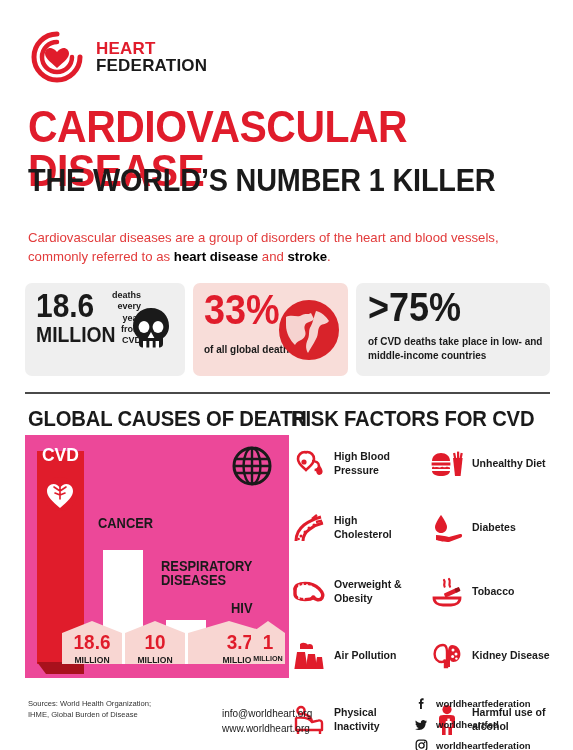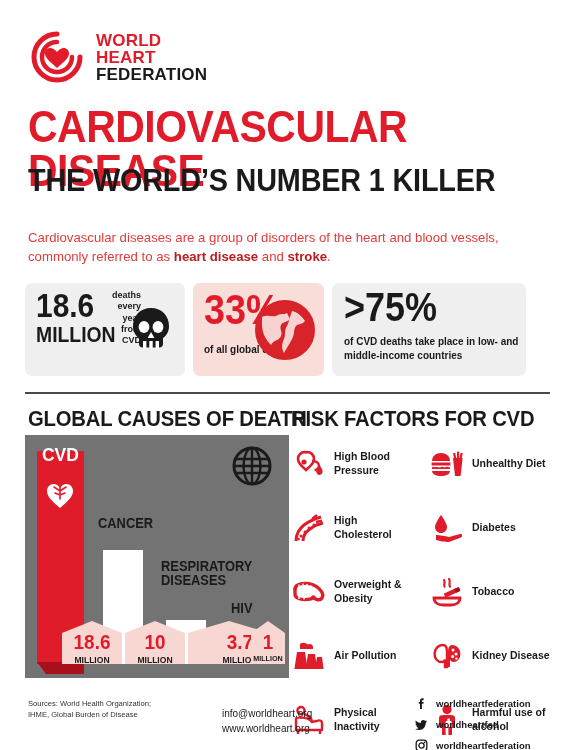--- a/index.html
+++ b/index.html
@@ -30,29 +30,29 @@
     font-family:"Liberation Sans Narrow","Liberation Sans",sans-serif;
     font-weight:bold;font-size:31px;line-height:1;color:#1a1a1a;
     transform:scaleX(.93);transform-origin:left center;letter-spacing:-0.2px;
   }
 
   
   .intro{
     position:absolute;left:28px;top:228px;width:520px;
     color:#E23B3B;font-size:13.2px;line-height:1.45;
   }
-  .intro b{color:#b91c1c;font-weight:bold;}
+  .intro b{color:#000000;font-weight:bold;}
 
   
   .stats{position:absolute;left:25px;top:283px;width:525px;height:93px;display:flex;gap:8px;}
   .stat{border-radius:7px;position:relative;overflow:hidden;}
   .stat.gray{background:#EFEFEF;}
   .stat.pink{background:#F8DDD9;}
   .s1{width:160px;}
-  .s2{width:131px;text-align:center;}
+  .s2{width:155px;text-align:center;}
   .s3{width:194px;}
 
   .s1-num{position:absolute;left:11px;top:5px;
     font-family:"Liberation Sans Narrow","Liberation Sans",sans-serif;
     font-weight:bold;font-size:34px;color:#1a1a1a;line-height:1;transform:scaleX(.88);transform-origin:left top;}
   .s1-mill{position:absolute;left:11px;top:41px;
     font-family:"Liberation Sans Narrow","Liberation Sans",sans-serif;
     font-weight:bold;font-size:22px;color:#1a1a1a;line-height:1;transform:scaleX(.88);transform-origin:left top;}
   .s1-desc{position:absolute;left:76px;top:7px;font-size:9px;font-weight:bold;line-height:1.25;color:#1a1a1a;width:40px;text-align:right;}
   .skull{position:absolute;right:14px;top:24px;}
@@ -75,21 +75,21 @@
   .sec-h{
     position:absolute;
     font-family:"Liberation Sans Narrow","Liberation Sans",sans-serif;
     font-weight:bold;font-size:22px;color:#1a1a1a;line-height:1;
     transform:scaleX(.92);transform-origin:left center;letter-spacing:-0.2px;
   }
   .sec-h-left{left:28px;top:408px;}
   .sec-h-right{left:291px;top:408px;}
 
   
-  .chart-panel{position:absolute;left:25px;top:435px;width:264px;height:243px;background:#737373;}
+  .chart-panel{position:absolute;left:25px;top:435px;width:264px;height:243px;background:#ec4899;}
   .globe-blk{position:absolute;right:16px;top:10px;}
 
   .bar{position:absolute;bottom:14px;}
   .bar-cvd{left:12px;width:47px;height:213px;background:#E01C2B;}
   .bar-cvd:after{content:"";position:absolute;left:0;bottom:-10px;width:47px;height:12px;background:#A8111C;
      clip-path:polygon(0 0,100% 0,100% 100%,9px 100%);}
   .bar-white{background:#ffffff;}
   .bar-cancer{left:78px;width:40px;height:114px;}
   .bar-resp{left:141px;width:40px;height:44px;}
   .bar-hiv{left:204px;width:37px;height:26px;}
@@ -147,21 +147,20 @@
 
   <div class="logo-row">
     <div class="logo-mark">
       <svg width="54" height="54" viewBox="0 0 54 54">
         <path d="M27 4 A23 23 0 1 0 50 27" fill="none" stroke="#E01C2B" stroke-width="5" stroke-linecap="round"></path>
         <path d="M27 12 A15 15 0 1 0 42 27" fill="none" stroke="#E01C2B" stroke-width="4.5" stroke-linecap="round"></path>
         <path d="M27 38 C19 31 15 27.5 15 23.5 C15 20.4 17.4 18 20.3 18 C22.3 18 24.4 19 27 22 C29.6 19 31.7 18 33.7 18 C36.6 18 39 20.4 39 23.5 C39 27.5 35 31 27 38 Z" fill="#E01C2B"></path>
       </svg>
     </div>
     <div class="logo-text">
-      <span class="lt-red">WORLD</span>
       <span class="lt-red">HEART</span>
       <span class="lt-blk">FEDERATION</span>
     </div>
   </div>
 
   <div class="title-main">CARDIOVASCULAR DISEASE</div>
   <div class="title-sub">THE WORLD’S NUMBER 1 KILLER</div>
 
   <div class="intro">
     <span>Cardiovascular diseases are a group of disorders of the heart and blood vessels, commonly referred to as </span><b>heart disease</b><span> and </span><b>stroke</b><span>.</span>

